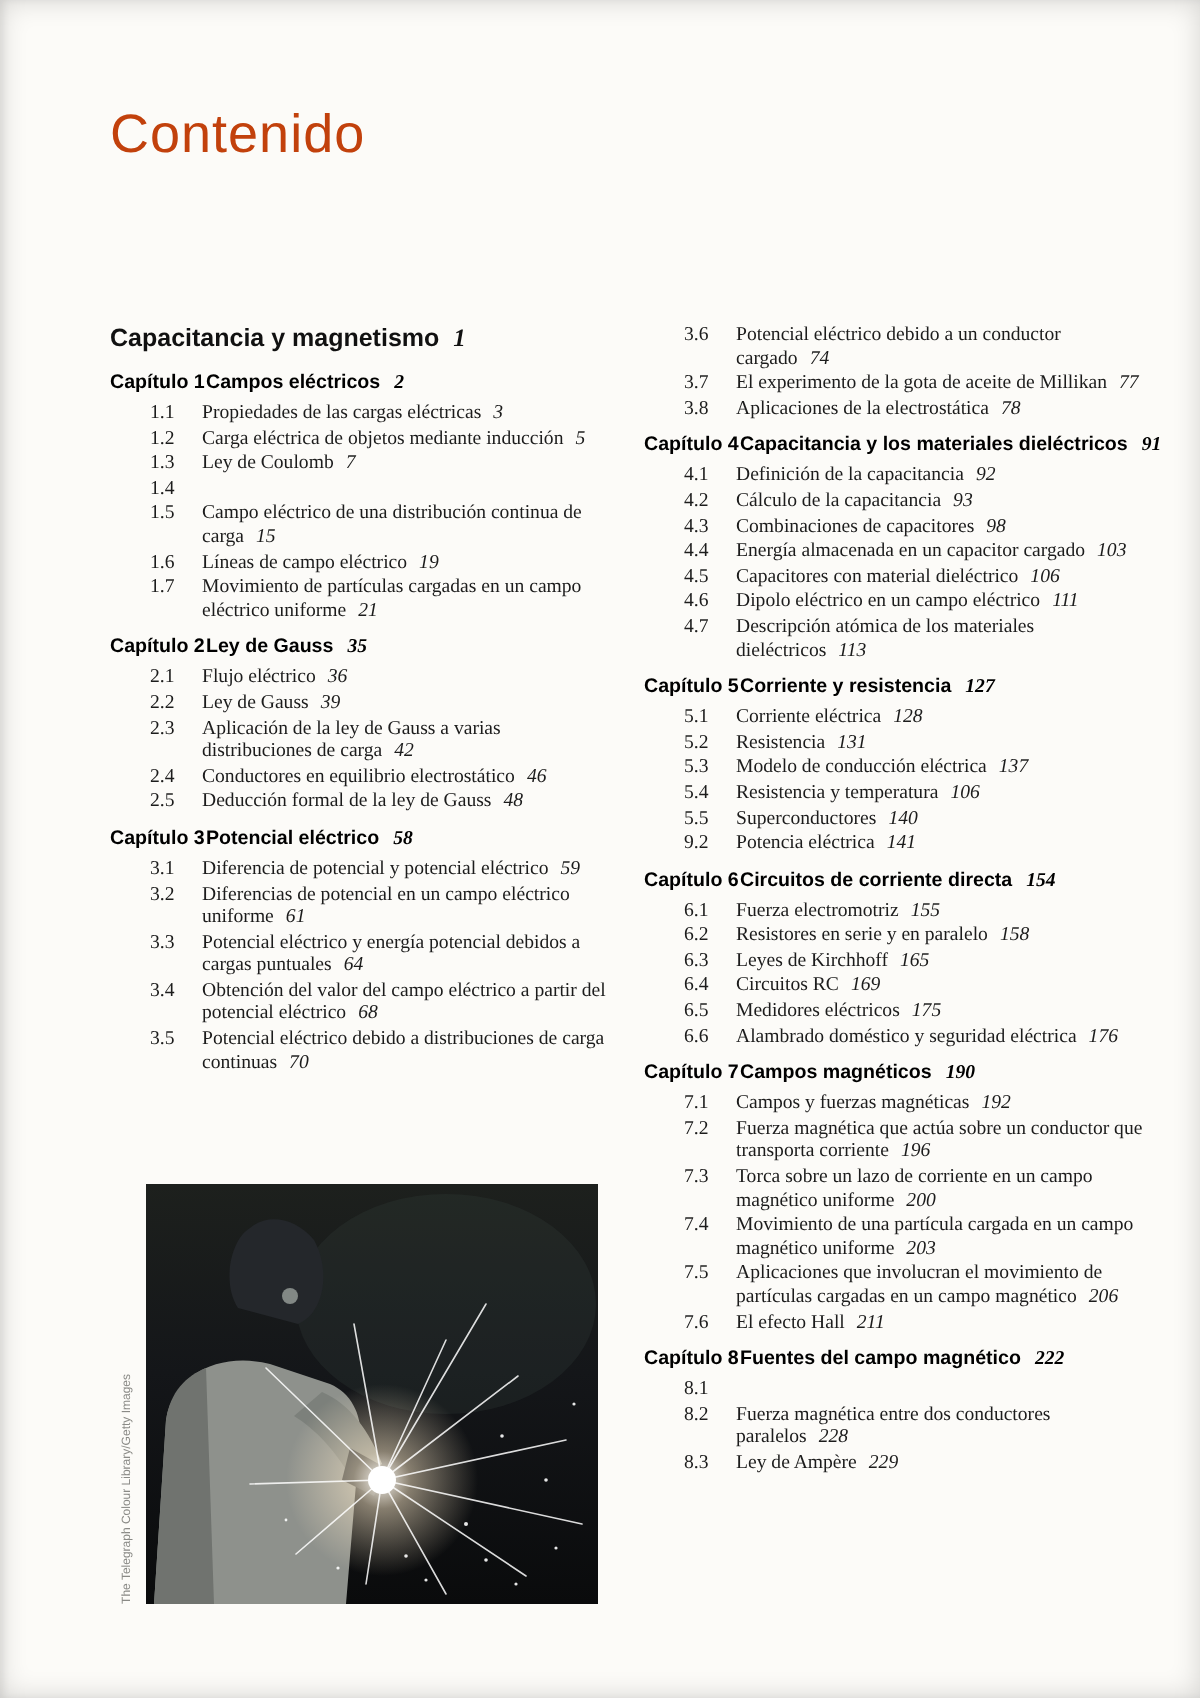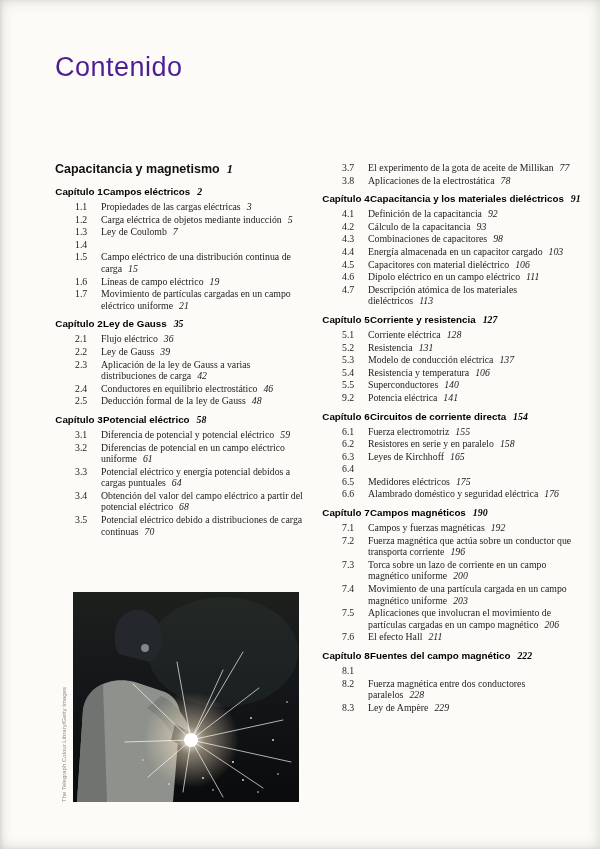--- a/index.html
+++ b/index.html
@@ -11,40 +11,40 @@
     background: #fcfbf8;
     overflow: hidden;
     box-shadow: inset 0 0 14px rgba(0,0,0,0.16), inset 2px 0 3px rgba(0,0,0,0.06);
     font-family: "Liberation Serif", serif;
     color: #1c1c1c;
   }
   .title {
     position: absolute; left: 55px; top: 52px;
     font-family: "Liberation Sans", sans-serif;
     font-size: 27px; font-weight: 400; letter-spacing: 0.5px;
-    color: #4c1d95;
+    color: #c2410c;
   }
   .col { position: absolute; top: 162px; }
   .col-left  { left: 55px;  width: 252px; }
   .col-right { left: 322px; width: 252px; }
 
   .part-header {
     font-family: "Liberation Sans", sans-serif;
     font-weight: bold; font-size: 12.5px; color: #111;
     margin-bottom: 9px; white-space: nowrap;
   }
   .part-header .pg { font-weight: bold; }
 
   .block { margin-bottom: 7px; }
   .chapter-row {
     font-family: "Liberation Sans", sans-serif;
     font-weight: bold; font-size: 9.8px; line-height: 12px;
     color: #000; margin: 2px 0 3px 0; white-space: nowrap;
   }
-  .ch-label { display: inline-block; width: 48px; text-align: center; }
+  .ch-label { display: inline-block; width: 48px; }
   .pg {
     font-family: "Liberation Serif", serif;
     font-style: italic; margin-left: 7px;
   }
   .section-row {
     display: flex; padding-left: 20px;
     font-size: 9.8px; line-height: 11.6px;
     margin-bottom: 1px; color: #1c1c1c;
   }
   .sec-num { width: 26px; flex-shrink: 0; }
@@ -156,20 +156,24 @@
             <span class="sec-text">Potencial eléctrico debido a distribuciones de carga continuas<span class="pg">70</span></span>
           </div>
         </div>
       </div>
   </div>
 
   <div class="col col-right">
     <div id="right-blocks">
         <div class="block">
           <div class="section-row">
+            <span class="sec-num">3.6</span>
+            <span class="sec-text">Potencial eléctrico debido a un conductor cargado<span class="pg">74</span></span>
+          </div>
+          <div class="section-row">
             <span class="sec-num">3.7</span>
             <span class="sec-text">El experimento de la gota de aceite de Millikan<span class="pg">77</span></span>
           </div>
           <div class="section-row">
             <span class="sec-num">3.8</span>
             <span class="sec-text">Aplicaciones de la electrostática<span class="pg">78</span></span>
           </div>
         </div>
         <div class="block">
           <div class="chapter-row"><span class="ch-label">Capítulo 4</span><span class="ch-title">Capacitancia y los materiales dieléctricos<span class="pg">91</span></span></div>
@@ -238,20 +242,21 @@
           <div class="section-row">
             <span class="sec-num">6.2</span>
             <span class="sec-text">Resistores en serie y en paralelo<span class="pg">158</span></span>
           </div>
           <div class="section-row">
             <span class="sec-num">6.3</span>
             <span class="sec-text">Leyes de Kirchhoff<span class="pg">165</span></span>
           </div>
           <div class="section-row">
             <span class="sec-num">6.4</span>
+            <span class="sec-text">Circuitos RC<span class="pg">169</span></span>
           </div>
           <div class="section-row">
             <span class="sec-num">6.5</span>
             <span class="sec-text">Medidores eléctricos<span class="pg">175</span></span>
           </div>
           <div class="section-row">
             <span class="sec-num">6.6</span>
             <span class="sec-text">Alambrado doméstico y seguridad eléctrica<span class="pg">176</span></span>
           </div>
         </div>

